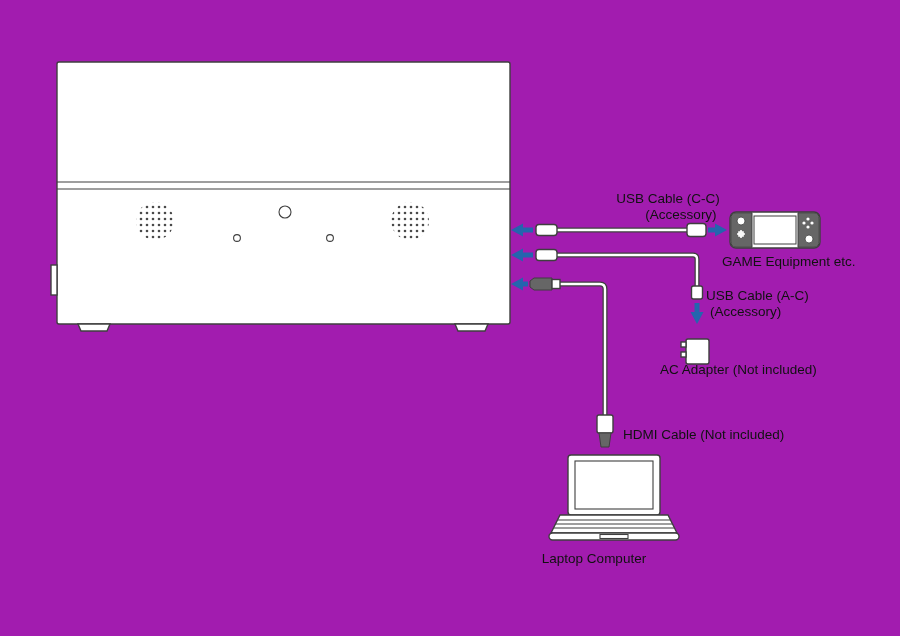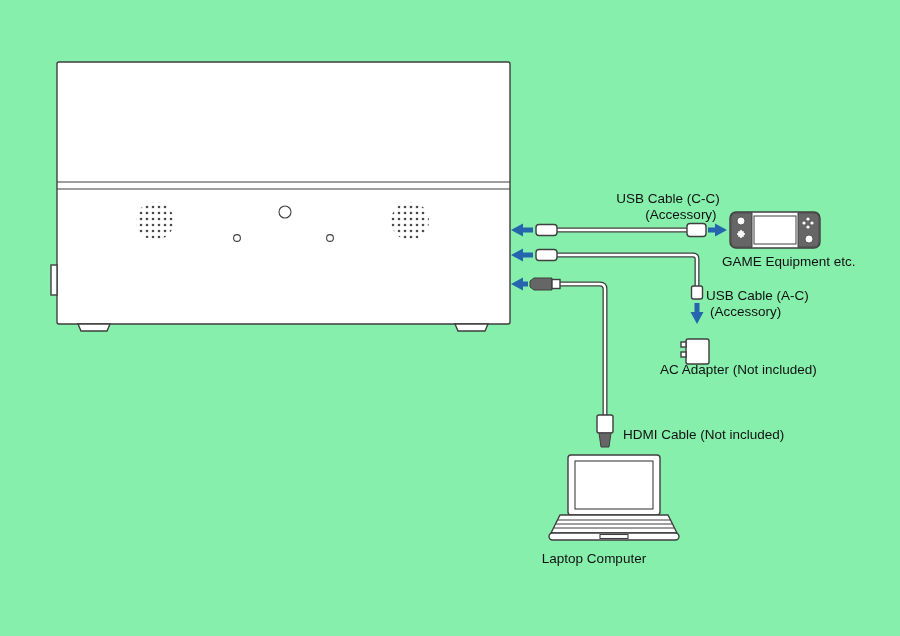--- a/index.html
+++ b/index.html
@@ -8,21 +8,21 @@
     background: #ffffff;
     width: 900px;
     height: 636px;
     overflow: hidden;
     font-family: "Liberation Sans", sans-serif;
   }
   .stage {
     position: relative;
     width: 900px;
     height: 636px;
-    background: #86efac;
+    background: #a21caf;
   }
   svg { display: block; }
   .outline {
     fill: #ffffff;
     stroke: #3f3f3f;
     stroke-width: 1.4;
   }
   .thin {
     fill: none;
     stroke: #3f3f3f;

